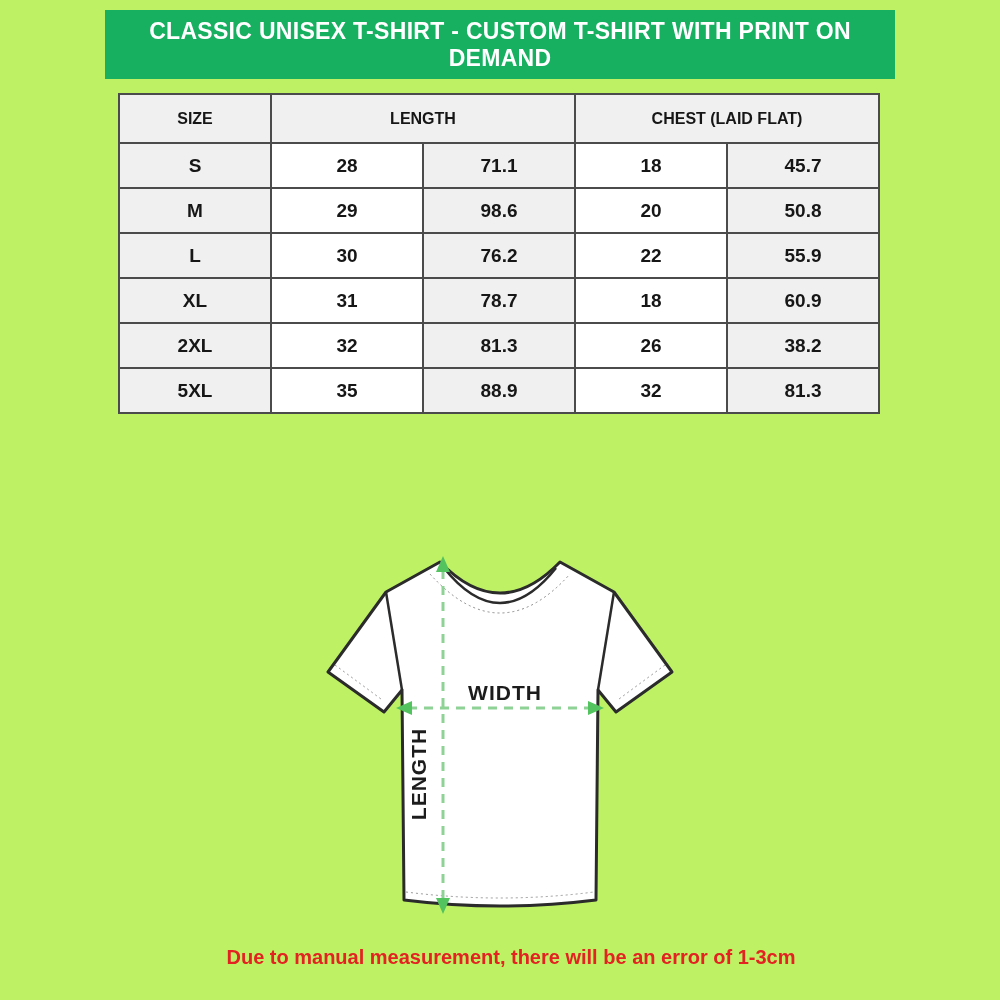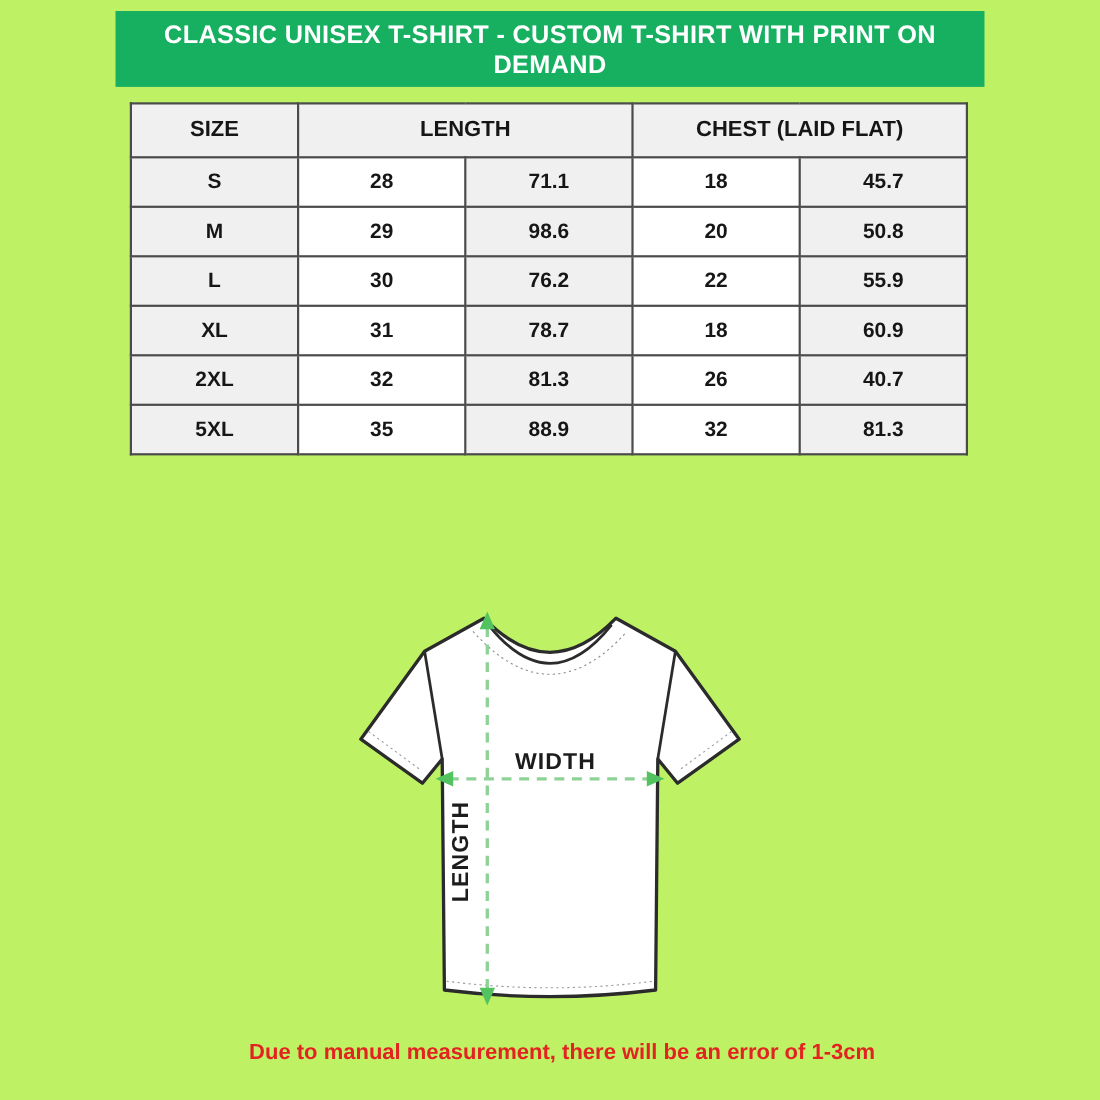--- a/index.html
+++ b/index.html
@@ -11,21 +11,21 @@
   .banner { position:absolute; left:105px; top:10px; width:790px; height:69px;
     background:#17b061; display:flex; align-items:center; justify-content:center; }
   .banner-title { color:#ffffff; font-weight:bold; font-size:23px; letter-spacing:.3px; text-align:center; }
 
   
   .size-table { position:absolute; left:118px; top:93px; width:762px;
     border-collapse:collapse; table-layout:fixed; }
   .size-table td, .size-table th { border:2px solid #4b4b4b; text-align:center;
     vertical-align:middle; color:#161616; }
   .size-table col { width:20%; }
-  .size-table thead th { height:49px; background:#f0f0f0; font-size:20px; font-weight:bold; }
+  .size-table thead th { height:49px; background:#f0f0f0; font-size:16px; font-weight:bold; }
   .size-table tbody td { height:45px; font-size:19px; font-weight:bold; }
   .cell-gray { background:#f0f0f0; }
   .cell-white { background:#ffffff; }
 
   
   .diagram { position:absolute; left:310px; top:548px; width:380px; height:390px; }
   .diagram svg { position:absolute; left:0; top:0; width:100%; height:100%; }
   .width-label { position:absolute; left:430px; top:681px; width:150px; text-align:center;
     font-size:21px; font-weight:bold; color:#1c1c1c; letter-spacing:1px; }
   .length-label { position:absolute; left:370px; top:761px; width:100px; height:26px;
@@ -87,21 +87,21 @@
         <td class="cell-white">31</td>
         <td class="cell-gray">78.7</td>
         <td class="cell-white">18</td>
         <td class="cell-gray">60.9</td>
       </tr>
       <tr>
         <td class="cell-gray">2XL</td>
         <td class="cell-white">32</td>
         <td class="cell-gray">81.3</td>
         <td class="cell-white">26</td>
-        <td class="cell-gray">40.7</td>
+        <td class="cell-gray">38.2</td>
       </tr>
       <tr>
         <td class="cell-gray">5XL</td>
         <td class="cell-white">35</td>
         <td class="cell-gray">88.9</td>
         <td class="cell-white">32</td>
         <td class="cell-gray">81.3</td>
       </tr>
     </tbody>
   </table>

